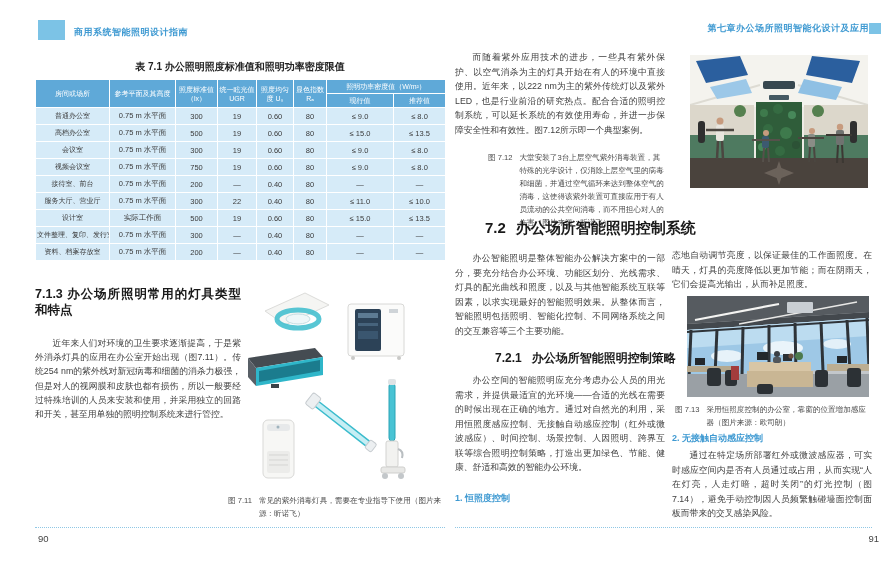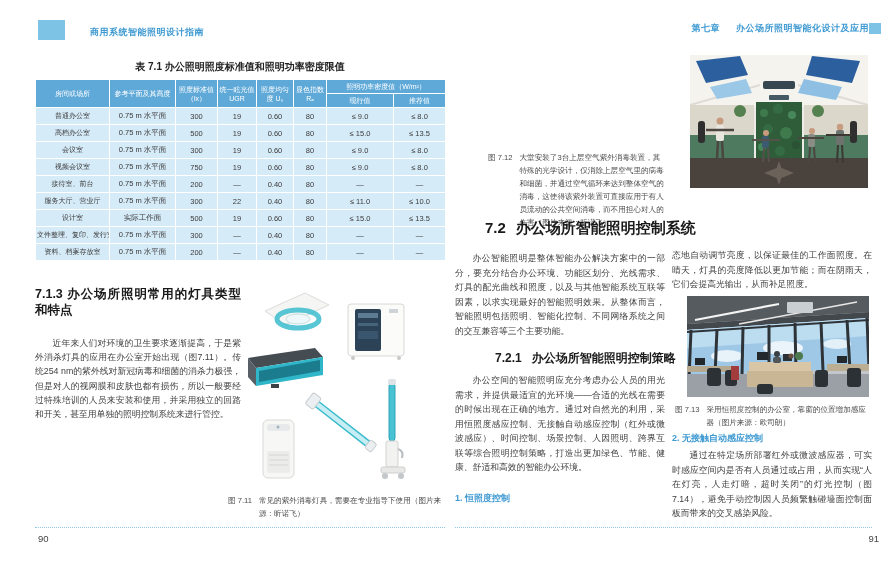--- a/index.html
+++ b/index.html
@@ -3,21 +3,21 @@
 <meta charset="utf-8">
 <style>
   * { margin:0; padding:0; box-sizing:border-box; }
   html,body { width:893px; height:563px; background:#ffffff; font-family:"Liberation Sans","DejaVu Sans",sans-serif; color:#3a3a3a; overflow:hidden; }
   .page { position:absolute; top:0; height:563px; background:#fff; }
   #page-left { left:10px; width:436px; }
   #page-right { left:447px; width:446px; }
 
   
   .hdr-square { position:absolute; background:#7cc3e6; }
-  .hdr-text { color:#3f9ad2; font-weight:bold; font-size:9px; letter-spacing:0.5px;margin-left:16px; }
+  .hdr-text { color:#3f9ad2; font-weight:bold; font-size:9px; letter-spacing:0.5px; }
   .hdr-right { position:absolute; top:22px; right:12px; display:flex; align-items:center; }
   .hdr-right .sq { width:12px; height:11px; background:#7cc3e6; }
 
   
   .tbl-caption { position:absolute; top:60px; left:25px; width:410px; text-align:center; font-size:10px; font-weight:bold; color:#222; }
   table.std { position:absolute; top:79px; left:25px; width:410px; border-collapse:collapse; table-layout:fixed; }
   table.std th, table.std td { border:1px solid #ffffff; text-align:center; vertical-align:middle; }
   table.std th { background:#5fa9d8; color:#fff; font-weight:normal; font-size:7px; line-height:9px; padding:2px 1px; }
   table.std td { background:#d6ebf8; font-size:7.5px; height:17px; padding:1px 1px; color:#3a3a3a; }
   table.std td:first-child { font-size:7px; white-space:nowrap; overflow:hidden; }
@@ -247,20 +247,21 @@
 </div>
 
 <div class="page" id="page-right">
 
   <div class="hdr-right">
     <span class="hdr-text">第七章</span>
     <span class="hdr-text">办公场所照明智能化设计及应用</span>
     <span class="sq"></span>
   </div>
 
+  <div class="para-abs indent" style="left:8px; top:50px; width:210px;">而随着紫外应用技术的进步，一些具有紫外保护、以空气消杀为主的灯具开始在有人的环境中直接使用。近年来，以222 nm为主的紫外传统灯以及紫外LED，也是行业前沿的研究热点。配合合适的照明控制系统，可以延长系统的有效使用寿命，并进一步保障安全性和有效性。图7.12所示即一个典型案例。</div>
 
   <div class="figcap" style="left:41px; top:151px; width:177px; line-height:13px;">
     <span class="lbl">图 7.12</span>
     <span>大堂安装了3台上层空气紫外消毒装置，其特殊的光学设计，仅消除上层空气里的病毒和细菌，并通过空气循环来达到整体空气的消毒，这使得该紫外装置可直接应用于有人员流动的公共空间消毒，而不用担心对人的伤害（图片来源：昕诺飞）</span>
   </div>
 
   <div class="sec-big" style="left:38px; top:219px;"><span class="num">7.2</span><span>办公场所智能照明控制系统</span></div>
 
   <div class="para-abs indent" style="left:8px; top:251px; width:210px;">办公智能照明是整体智能办公解决方案中的一部分，要充分结合办公环境、功能区划分、光线需求、灯具的配光曲线和照度，以及与其他智能系统互联等因素，以求实现最好的智能照明效果。从整体而言，智能照明包括照明、智能化控制、不同网络系统之间的交互兼容等三个主要功能。</div>
 

